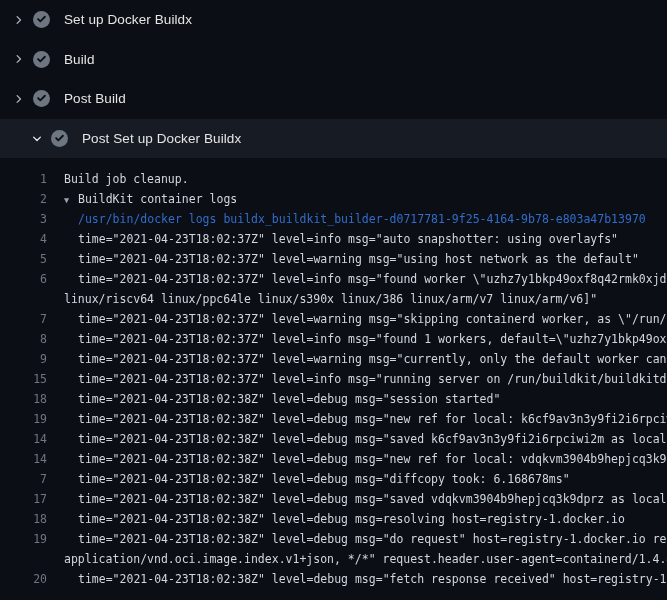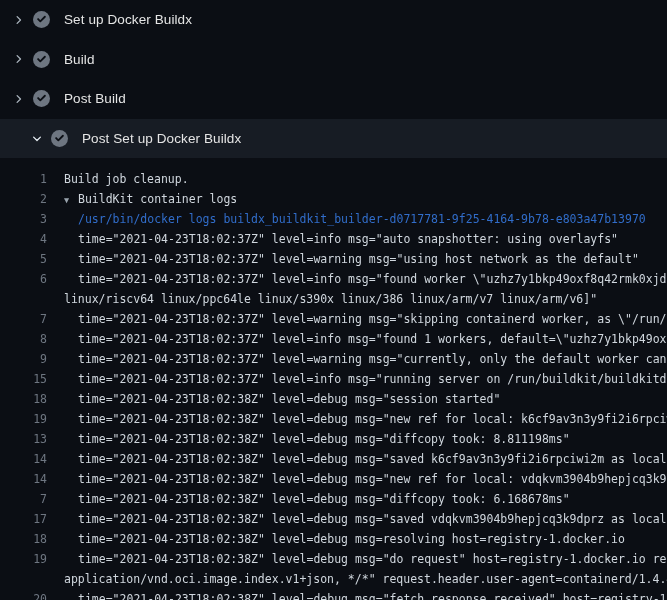--- a/index.html
+++ b/index.html
@@ -179,24 +179,20 @@
   </div>
     <div class="log-row">
     <span class="log-num">18</span>
     <span class="log-text group-indent">time="2021-04-23T18:02:38Z" level=debug msg="session started"</span>
   </div>
     <div class="log-row">
     <span class="log-num">19</span>
     <span class="log-text group-indent">time="2021-04-23T18:02:38Z" level=debug msg="new ref for local: k6cf9av3n3y9fi2i6rpciwi2m"</span>
   </div>
     <div class="log-row">
-    <span class="log-num">13</span>
-    <span class="log-text group-indent">time="2021-04-23T18:02:38Z" level=debug msg="diffcopy took: 8.811198ms"</span>
-  </div>
-    <div class="log-row">
     <span class="log-num">14</span>
     <span class="log-text group-indent">time="2021-04-23T18:02:38Z" level=debug msg="saved k6cf9av3n3y9fi2i6rpciwi2m as local.sharedKey:context"</span>
   </div>
     <div class="log-row">
     <span class="log-num">14</span>
     <span class="log-text group-indent">time="2021-04-23T18:02:38Z" level=debug msg="new ref for local: vdqkvm3904b9hepjcq3k9dprz"</span>
   </div>
     <div class="log-row">
     <span class="log-num">7</span>
     <span class="log-text group-indent">time="2021-04-23T18:02:38Z" level=debug msg="diffcopy took: 6.168678ms"</span>

